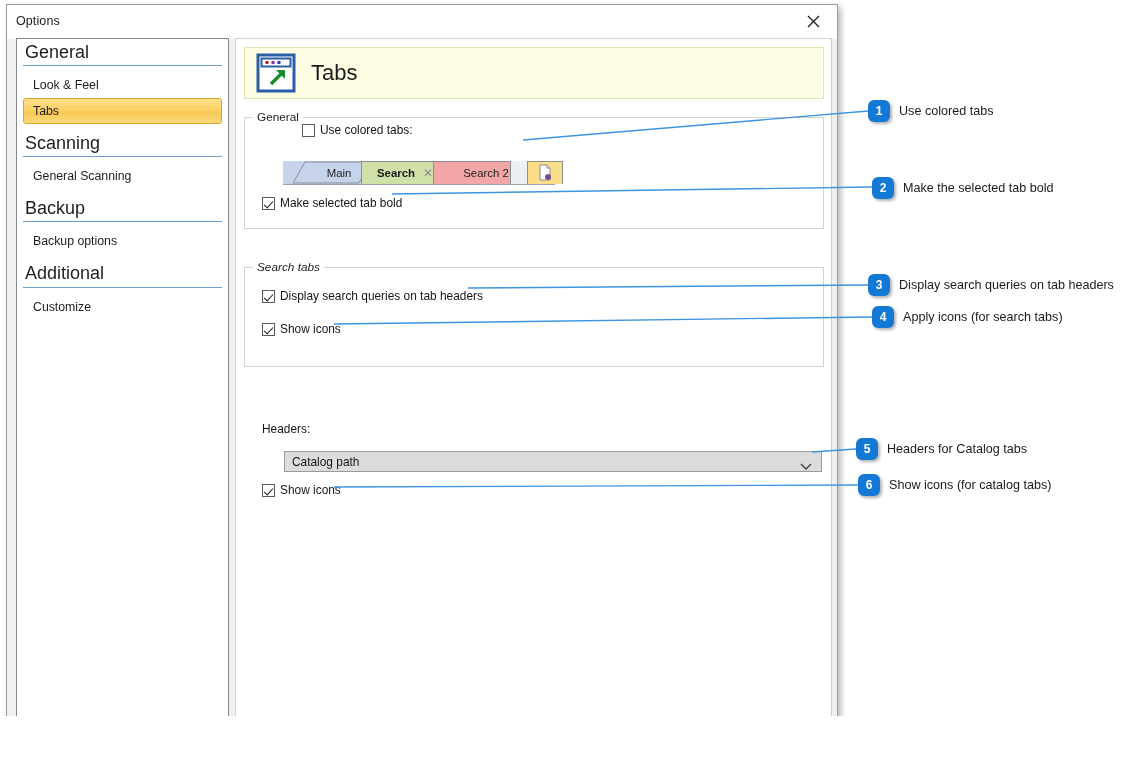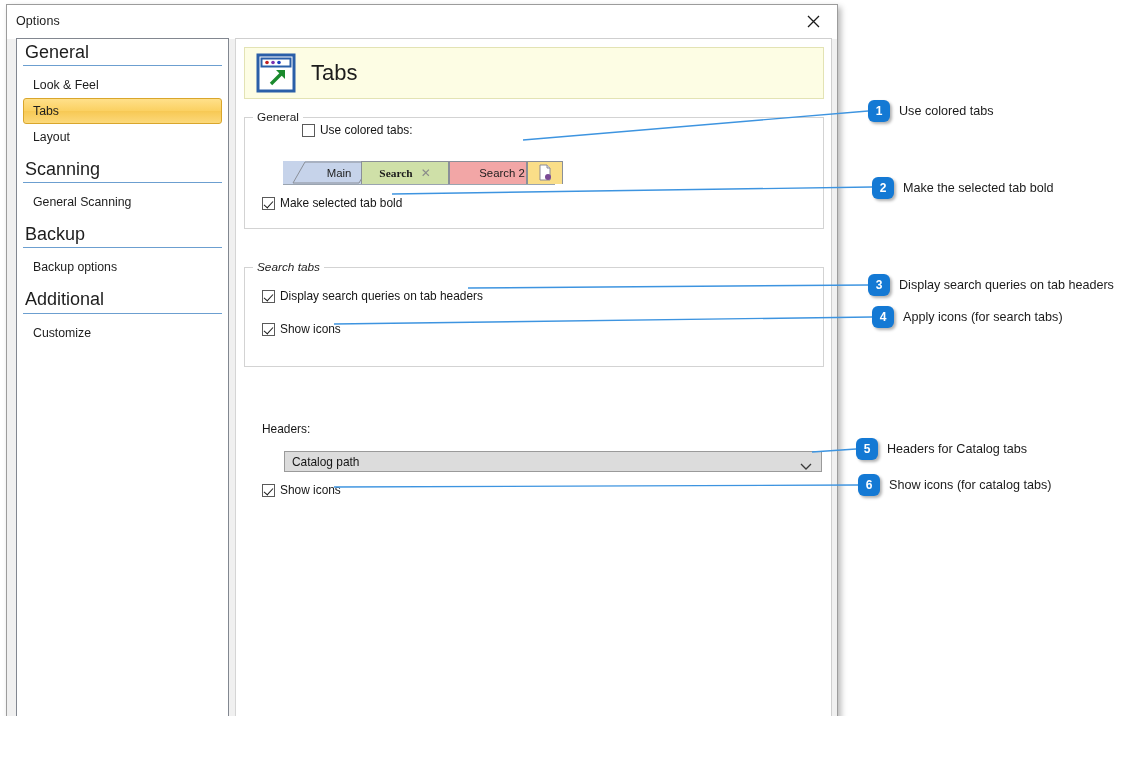--- a/index.html
+++ b/index.html
@@ -320,21 +320,20 @@
         </svg>
       </div>
     </div>
 
     <div id="sidebar">
 
       <div class="nav-group-title">General</div>
       <div class="nav-spacer-sm"></div>
       <div class="nav-item">Look &amp; Feel</div>
       <div class="nav-item selected">Tabs</div>
-      <div class="nav-item">Layout</div>
 
       <div class="nav-spacer-sm"></div>
       <div class="nav-group-title">Scanning</div>
       <div class="nav-spacer-sm"></div>
       <div class="nav-item">General Scanning</div>
 
       <div class="nav-spacer-sm"></div>
       <div class="nav-group-title">Backup</div>
       <div class="nav-spacer-sm"></div>
       <div class="nav-item">Backup options</div>
@@ -373,26 +372,26 @@
 
       <div id="tabstrip" style="left:47px; top:122px;">
 
         <div class="tabp" style="left:0px; width:90px; background:#c6d3ea; border:none; padding-left:8px;">
           <svg style="position:absolute; left:0; top:0;" width="90" height="23" viewBox="0 0 90 23" aria-hidden="true">
             <path d="M10,22 L22,1 L88,1 L76,22 Z" fill="#c6d3ea" stroke="#8a8f98" stroke-width="1"></path>
           </svg>
           <span style="position:relative; z-index:2; margin-left:14px;">Main</span>
         </div>
 
-        <div class="tabp" style="left:78px; width:88px; background:#cfe0a8; border-color:#8a8f98; font-weight:700;font-family:Liberation Serif, serif;">
+        <div class="tabp" style="left:78px; width:88px; background:#cfe0a8; border-color:#8a8f98; font-weight:700;">
           <span>Search</span>
           <span style="margin-left:8px; font-weight:400; color:#8a8a8a; font-size:12px;">✕</span>
         </div>
 
-        <div class="tabp" style="left:166px; width:78px; background:#f2a6a6; border-color:#8a8f98;padding-left:28px;">
+        <div class="tabp" style="left:150px; width:78px; background:#f2a6a6; border-color:#8a8f98;padding-left:28px;">
           <span>Search 2</span>
         </div>
 
         <div class="tabp" style="left:244px; width:36px; background:#fade88; border-color:#8a8f98;">
           <span>
             <svg width="16" height="17" viewBox="0 0 16 17" aria-hidden="true">
               <path d="M3,1 L10,1 L13,4 L13,16 L3,16 Z" fill="#ffffff" stroke="#8a8a95" stroke-width="1"></path>
               <path d="M10,1 L10,4 L13,4" fill="#e6e6ee" stroke="#8a8a95" stroke-width="1"></path>
               <circle cx="11" cy="13" r="3" fill="#7a4a95"></circle>
             </svg>

